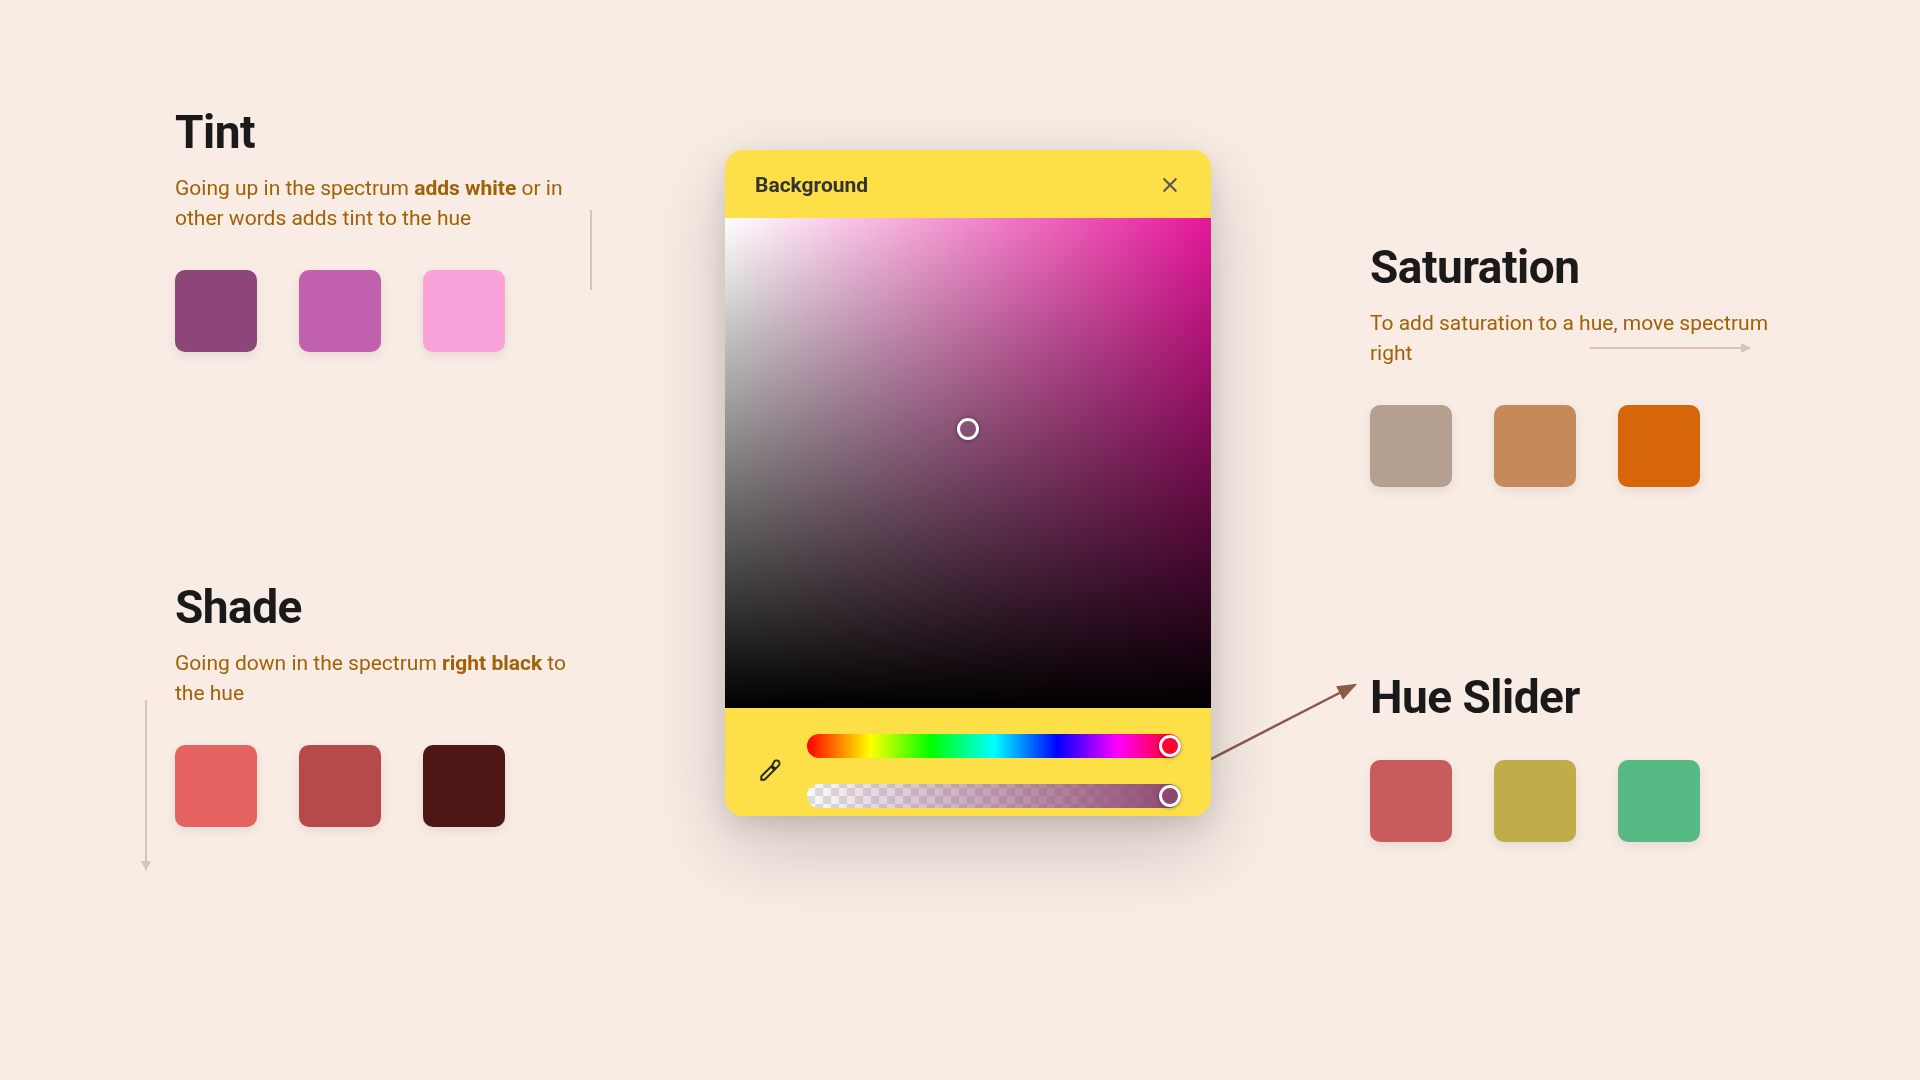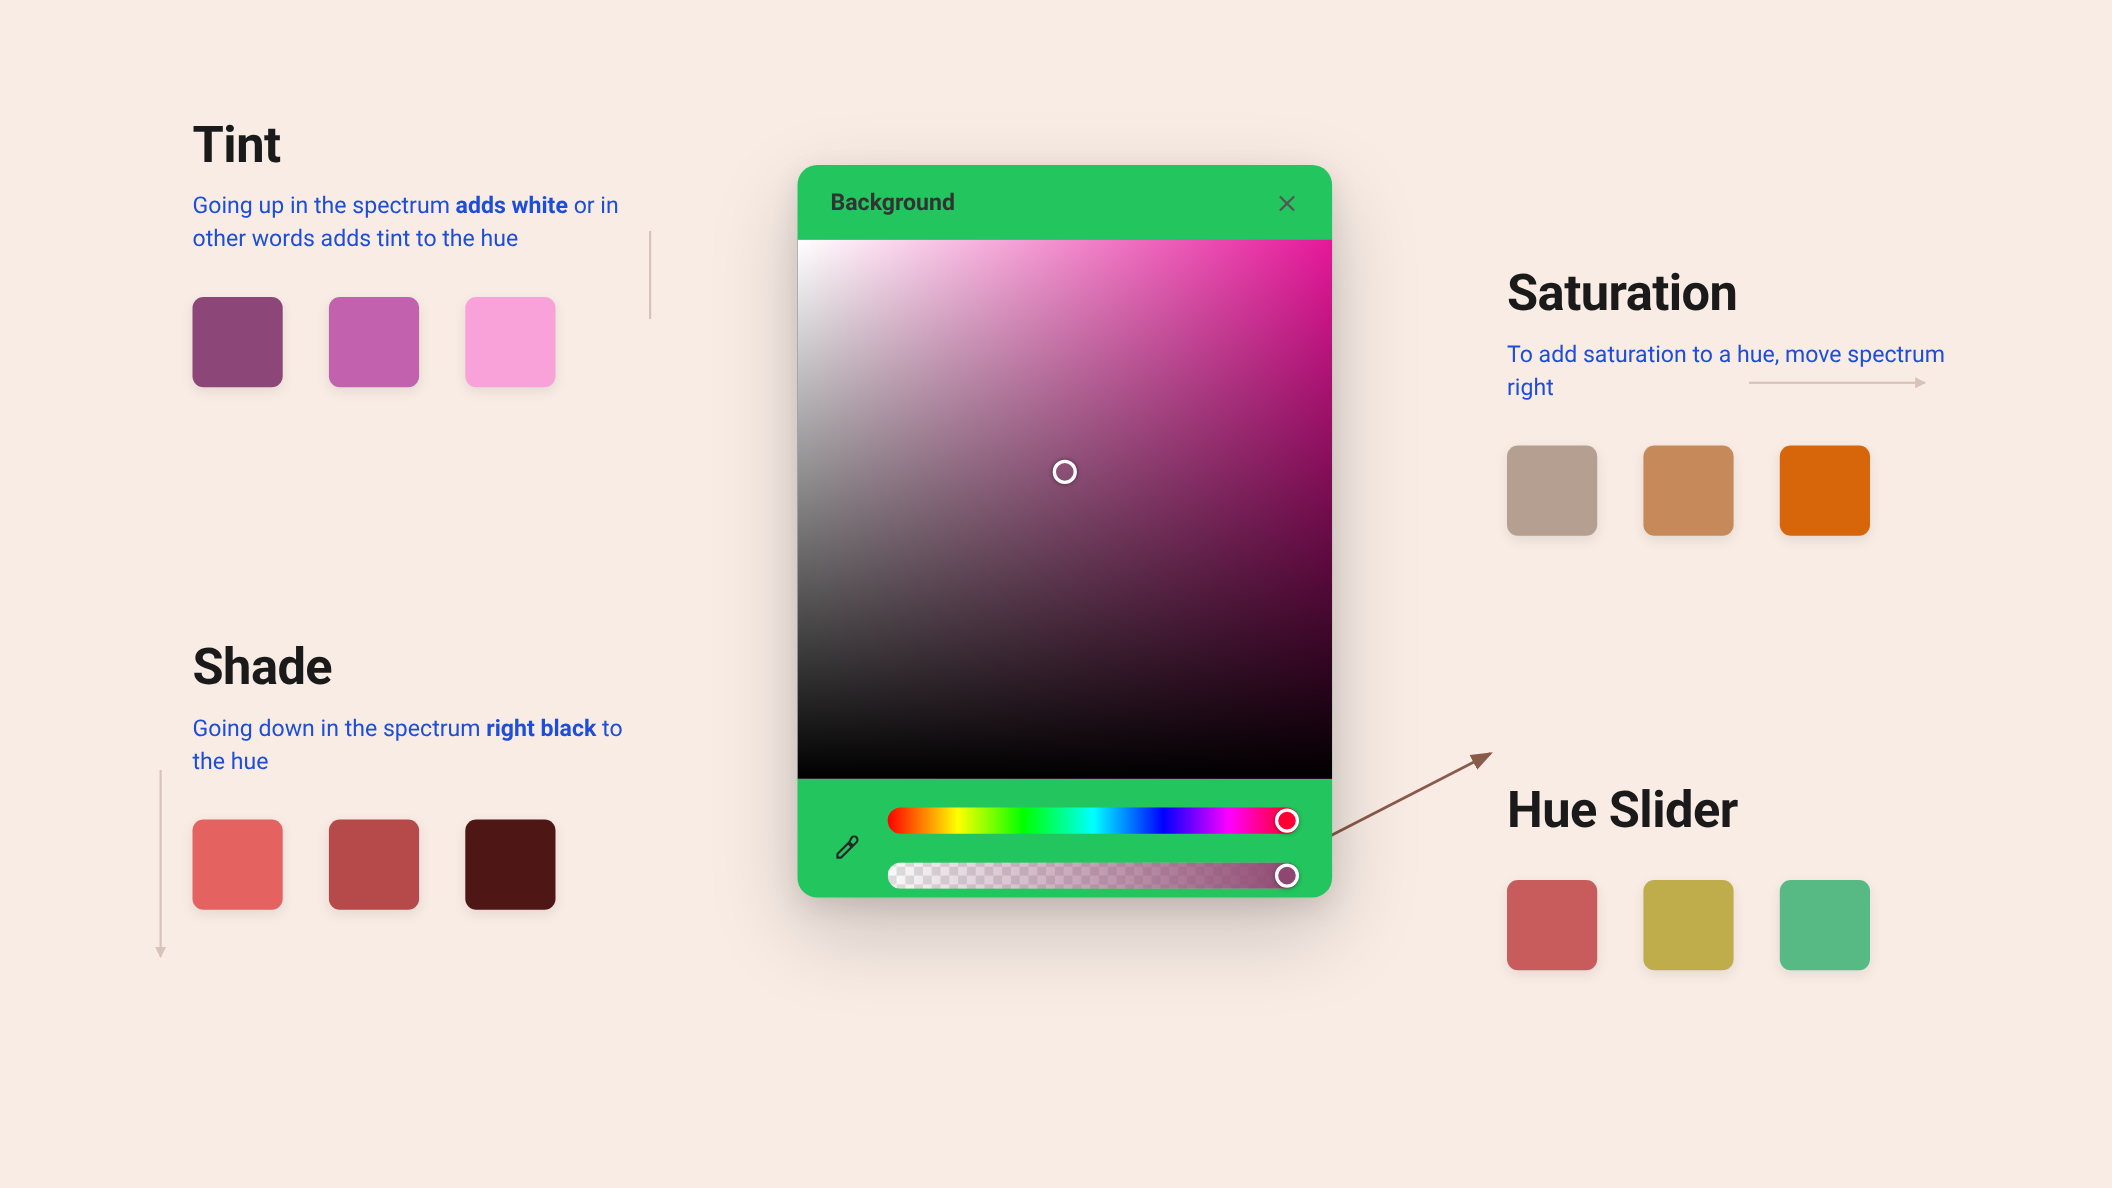--- a/index.html
+++ b/index.html
@@ -5,40 +5,40 @@
   * { box-sizing: border-box; margin: 0; padding: 0; }
   html, body { width: 1920px; height: 1080px; }
   body {
     background: #f8ece5;
     font-family: -apple-system, BlinkMacSystemFont, "Segoe UI", Roboto, Helvetica, Arial, sans-serif;
     color: #1a1a1a;
     position: relative;
   }
   .section { position: absolute; }
   .section h2 { font-size: 46px; font-weight: 700; margin-bottom: 14px; letter-spacing: -0.5px; }
-  .section p { font-size: 21px; line-height: 1.45; color: #1d4ed8; max-width: 420px; }
+  .section p { font-size: 21px; line-height: 1.45; color: #a16207; max-width: 420px; }
   .section p b { font-weight: 700; }
   .swatches { display: flex; gap: 42px; margin-top: 36px; }
   .swatch { width: 82px; height: 82px; border-radius: 10px; box-shadow: 0 4px 12px rgba(0,0,0,0.08); }
 
   
   #tint { left: 175px; top: 105px; }
   
   #shade { left: 175px; top: 580px; }
   
   #saturation { left: 1370px; top: 240px; }
   
-  #hue { left: 1370px; top: 670px; margin-top: 40px; }
+  #hue { left: 1370px; top: 670px; }
 
   
   .picker {
     position: absolute;
     left: 725px; top: 150px;
     width: 486px;
-    background: #22c55e;
+    background: #fde047;
     border-radius: 18px;
     box-shadow: 0 30px 80px rgba(0,0,0,0.18), 0 8px 24px rgba(0,0,0,0.10);
     overflow: hidden;
   }
   .picker-header {
     display: flex; align-items: center; justify-content: space-between;
     padding: 22px 28px 20px 30px;
   }
   .picker-title { font-size: 21px; font-weight: 700; color: #333; }
   .close-btn { width: 26px; height: 26px; display:flex; align-items:center; justify-content:center; cursor:pointer; }

